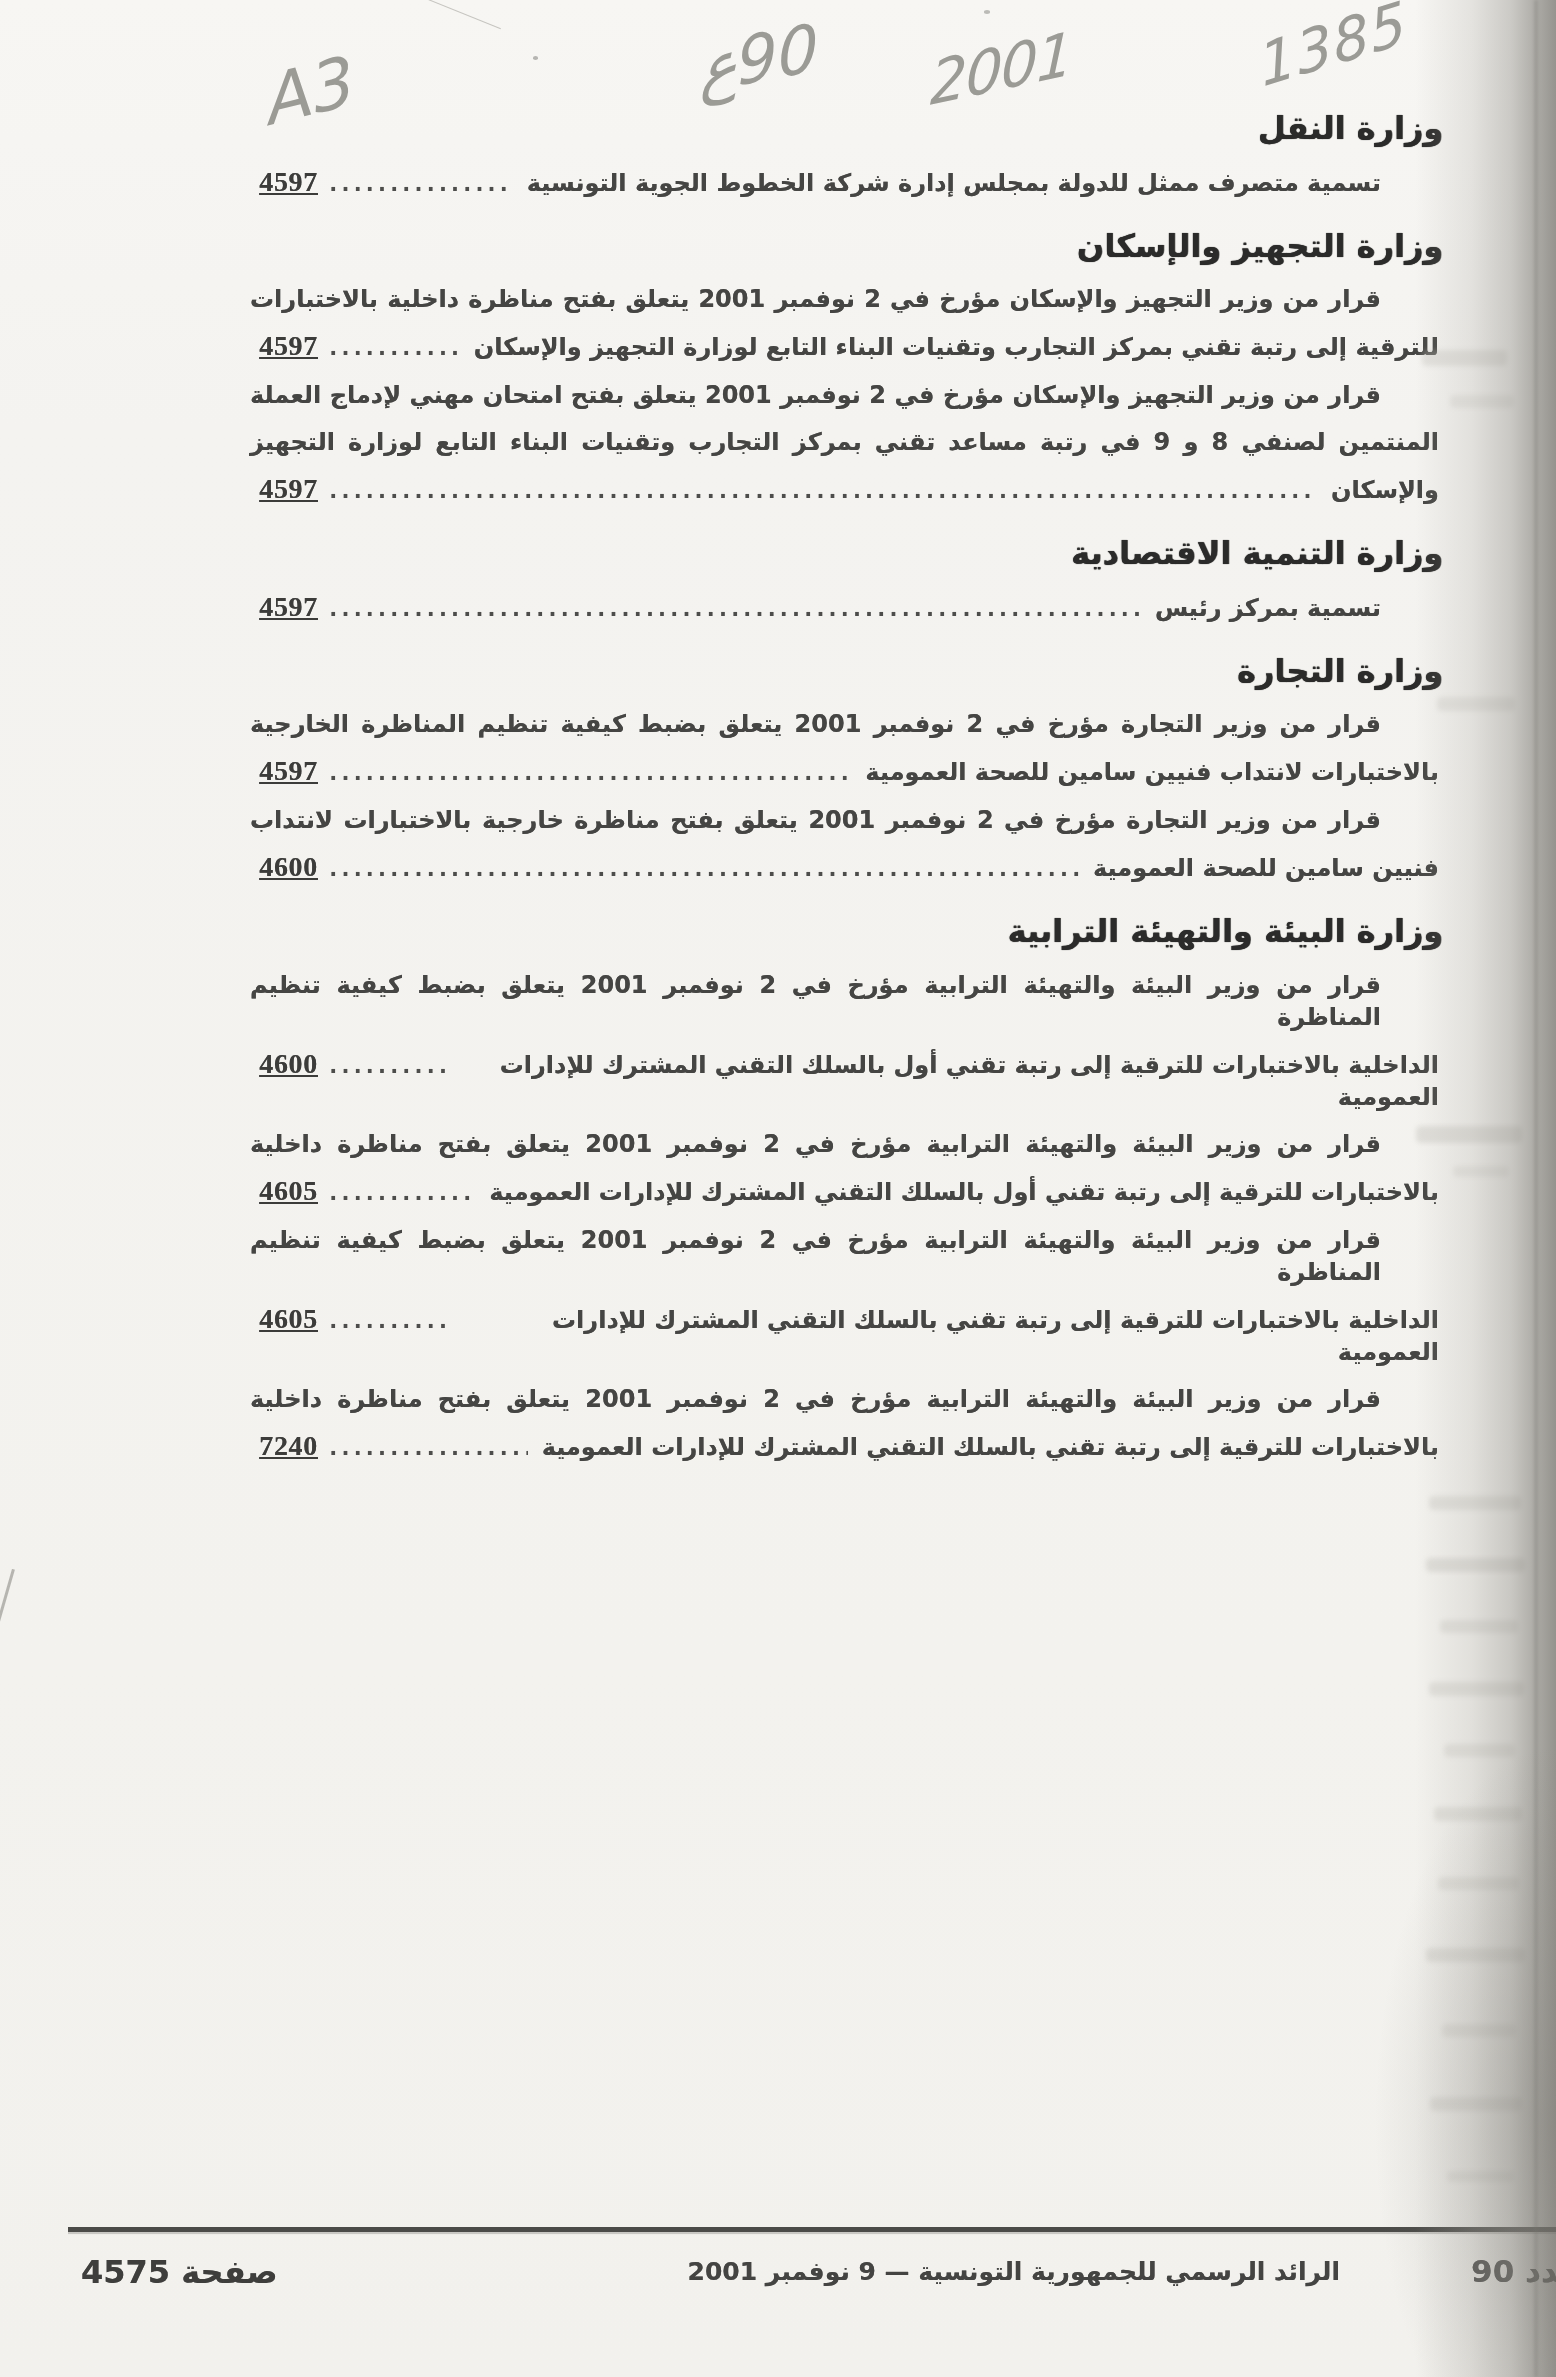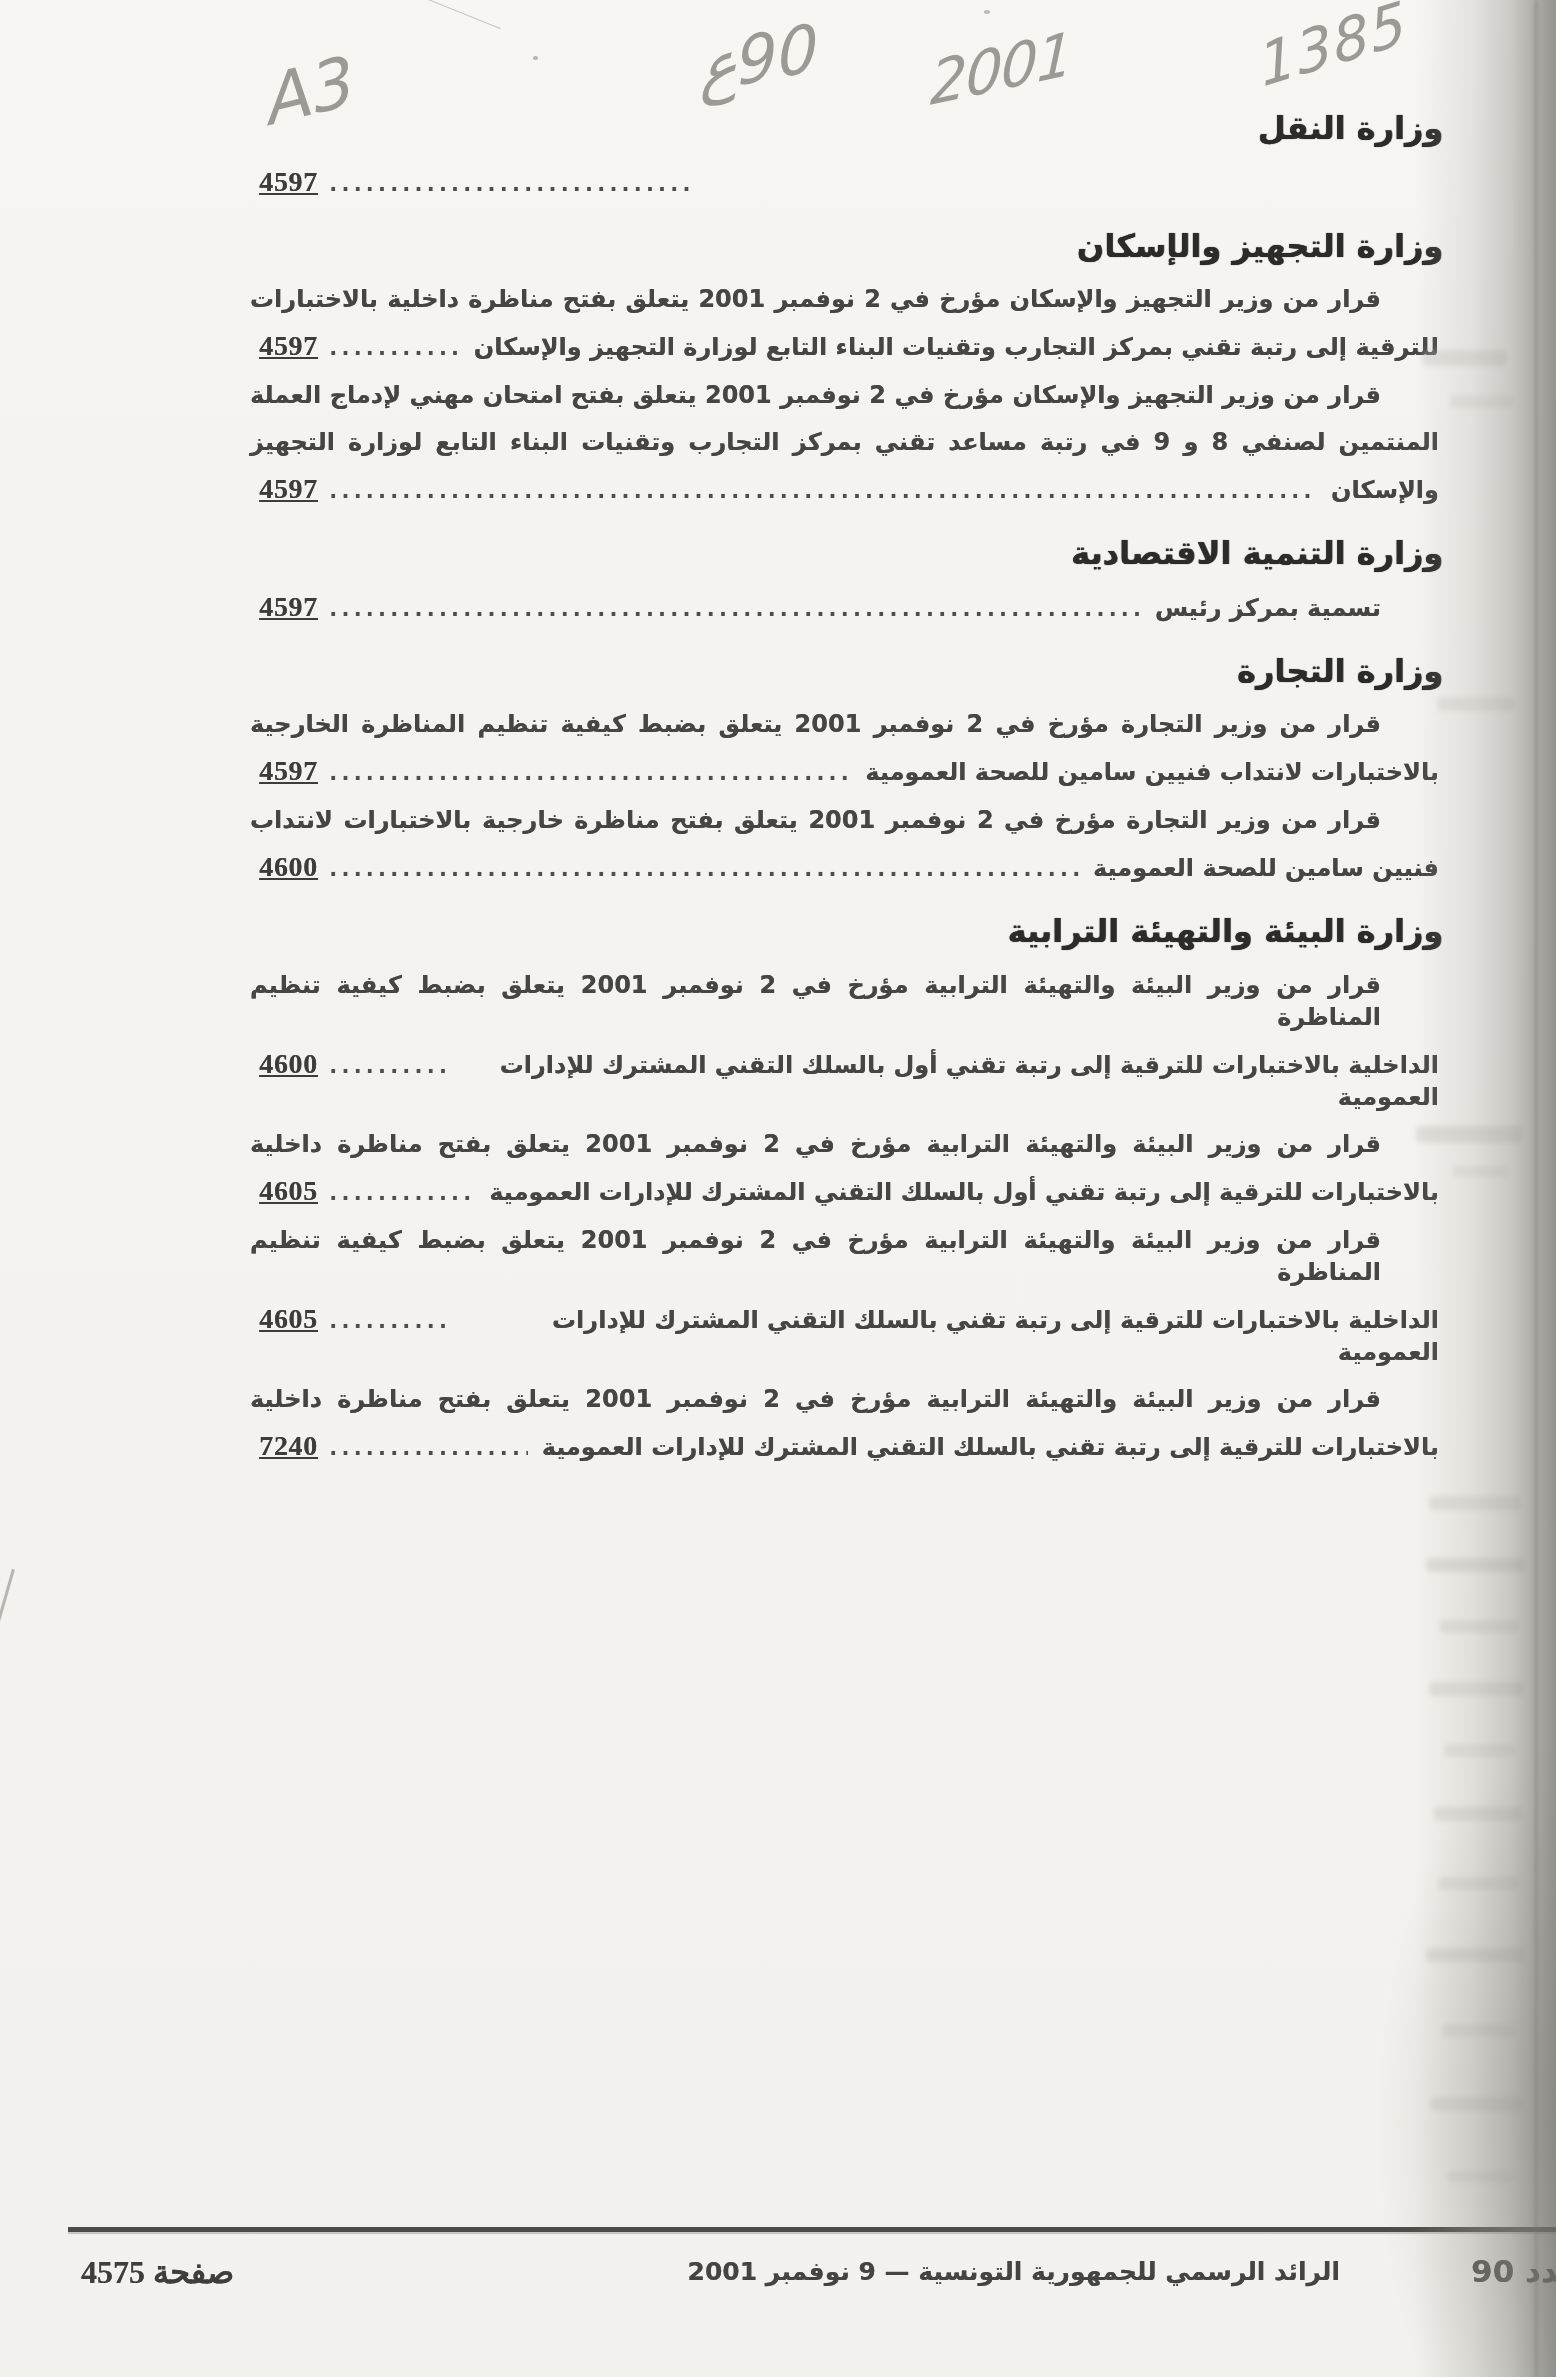--- a/index.html
+++ b/index.html
@@ -134,21 +134,20 @@
     position:absolute;top:2257px;right:216px;
     font-size:25px;font-weight:bold;color:#444442;
     text-shadow:0 0 0.6px rgba(70,70,68,.7);
     white-space:nowrap;
   }
   .footer-page{
     position:absolute;top:2253px;left:82px;
     font-size:32px;font-weight:bold;color:#3e3e3c;
     text-shadow:0 0 0.6px rgba(70,70,68,.7);
     white-space:nowrap;
-    font-family:Liberation Serif, serif;
   }
   .footer-issue{
     position:absolute;top:2253px;right:-24px;
     font-size:31px;font-weight:bold;color:#454543;
     text-shadow:0 0 0.6px rgba(70,70,68,.7);
     white-space:nowrap;
   }
 </style>
 </head>
 <body>
@@ -163,20 +162,21 @@
   <div class="hw hw1">A3</div>
   <div class="hw hw2">90ع</div>
   <div class="hw hw3">2001</div>
   <div class="hw hw4">1385</div>
 
   <div class="content">
 
     <div class="section-title first">وزارة النقل</div>
     <div class="entry">
       <div class="line last indent">
+        <span class="txt">تسمية متصرف ممثل للدولة بمجلس إدارة شركة الخطوط الجوية التونسية</span>
         <span class="dot-leader">..............................</span>
         <span class="pnum">4597</span>
       </div>
     </div>
 
     <div class="section-title">وزارة التجهيز والإسكان</div>
     <div class="entry">
       <div class="line mid indent">قرار من وزير التجهيز والإسكان مؤرخ في 2 نوفمبر 2001 يتعلق بفتح مناظرة داخلية بالاختبارات</div>
       <div class="line last">
         <span class="txt">للترقية إلى رتبة تقني بمركز التجارب وتقنيات البناء التابع لوزارة التجهيز والإسكان</span>

